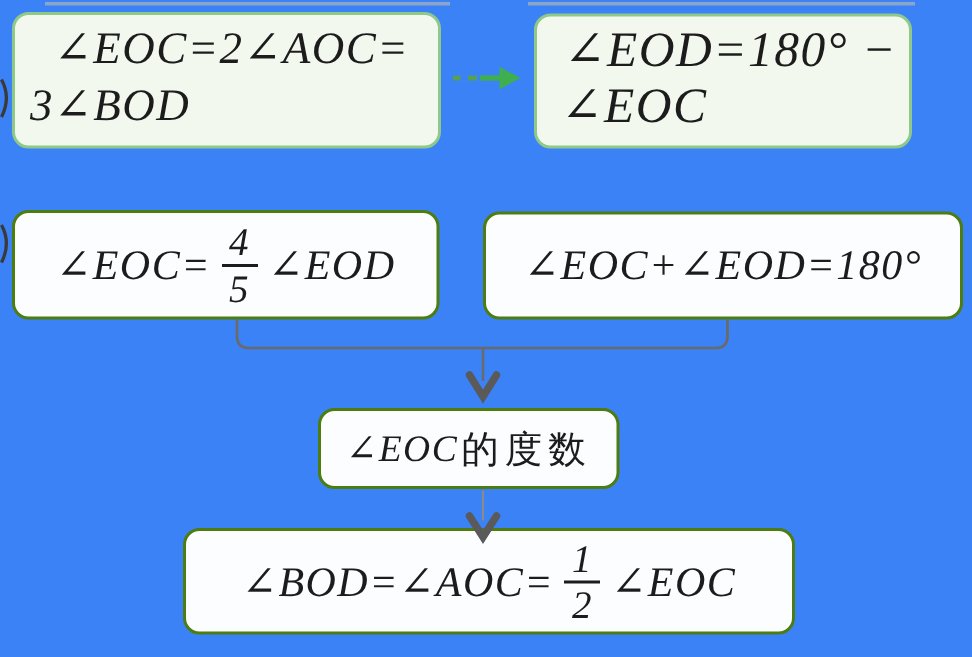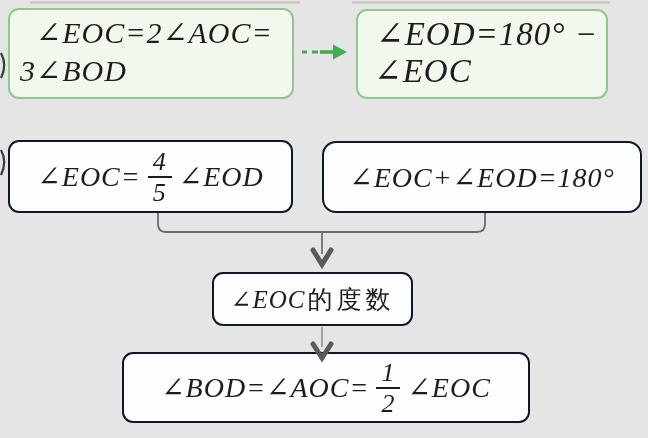--- a/index.html
+++ b/index.html
@@ -1,39 +1,39 @@
 <!DOCTYPE html>
 <html><head>
 <meta charset="utf-8">
 <style>
   * { margin:0; padding:0; box-sizing:border-box; }
   html,body { width:648px; height:438px; background:#ffffff; }
   .canvas {
     position:relative; width:648px; height:438px;
-    background:#e5e5e5; overflow:hidden;
+    background:#3b82f6; overflow:hidden;
     font-family:"Liberation Serif","DejaVu Serif","DejaVu Sans",serif;
     color:#1c1c1c;
   }
   .box { position:absolute; border-radius:11px; }
   .green-box { border:2px solid #8ec98a; background:#f2f8ee; }
-  .blue-box  { border:2px solid #0f172a; background:#fcfdff; }
+  .blue-box  { border:2px solid #4d7c0f; background:#fcfdff; }
   .eq { font-style:italic; letter-spacing:1px; }
 
   .box-given { left:8px; top:8px; width:286px; height:91px;
     font-size:30px; line-height:38px; padding:4px 6px 0 10px; }
   .box-given .line1 { text-indent:16px; white-space:nowrap; }
 
   .box-supplement { left:356px; top:9px; width:252px; height:90px;
     font-size:33px; line-height:37px; padding:5px 6px 0 16px; }
   .box-supplement .line1 { text-indent:2px; white-space:nowrap; }
 
   .box-ratio { left:8px; top:140px; width:285px; height:73px;
     display:flex; align-items:center; justify-content:center; gap:7px; font-size:28px; }
   .box-sum { left:322px; top:141px; width:320px; height:72px;
-    display:flex; align-items:center; justify-content:center; font-size:28px;border-radius:14px; }
+    display:flex; align-items:center; justify-content:center; font-size:28px; }
   .box-target { left:212px; top:272px; width:201px; height:54px;
     display:flex; align-items:center; justify-content:center; gap:2px; font-size:25px; }
   .box-target .cjk { font-style:normal; letter-spacing:4px;
     font-family:"Liberation Serif","DejaVu Serif",serif;text-align:center; }
   .box-conclusion { left:122px; top:352px; width:408px; height:71px;
     display:flex; align-items:center; justify-content:center; gap:7px; font-size:28px; }
 
   .frac { display:inline-flex; flex-direction:column; align-items:center;
     font-size:26px; line-height:25px; font-style:italic; }
   .frac .num { padding:0 5px 2px; border-bottom:2px solid #1c1c1c; }

